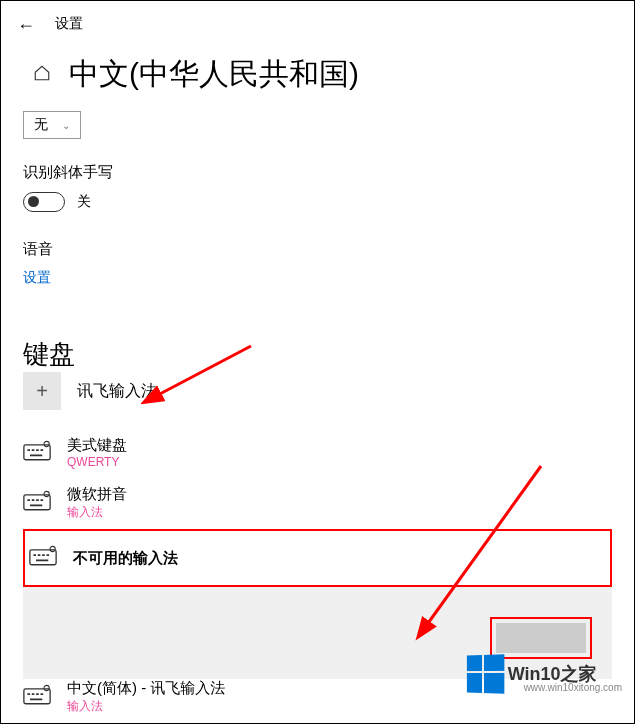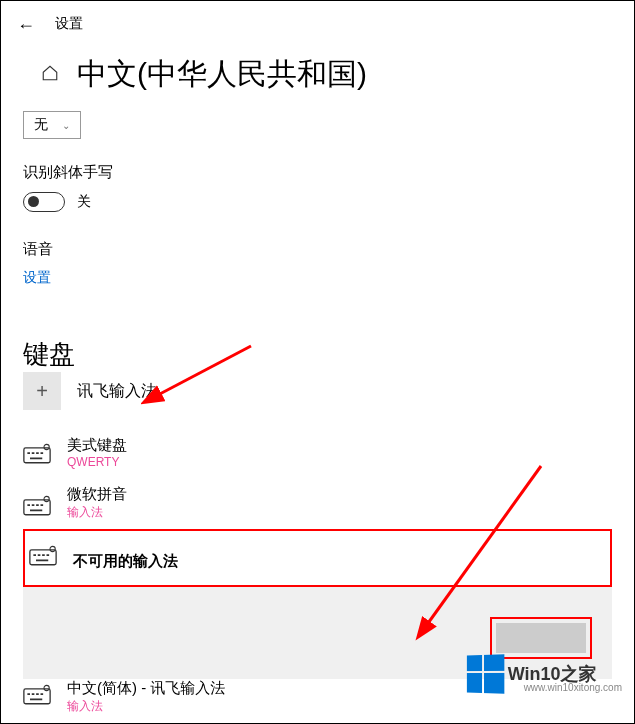--- a/index.html
+++ b/index.html
@@ -25,21 +25,21 @@
     .back-btn {
       font-size: 18px;
       cursor: pointer;
     }
     .header-title {
       font-size: 14px;
     }
     .title-row {
       display: flex;
       align-items: center;
-      padding: 8px 40px 16px;
+      padding: 8px 32px 16px;
       gap: 18px;
     }
     .home-icon svg {
       width: 18px;
       height: 18px;
     }
     .page-title {
       font-size: 30px;
       font-weight: 400;
     }
@@ -114,21 +114,21 @@
       height: 38px;
       background: #e6e6e6;
       display: flex;
       align-items: center;
       justify-content: center;
       font-size: 20px;
       color: #555;
     }
     .keyboard-item {
       display: flex;
-      align-items: flex-end;
+      align-items: center;
       gap: 16px;
       padding: 8px 0;
       cursor: pointer;
     }
     .keyboard-item.selected {
       border: 2px solid #f00;
       padding: 14px 4px;
       font-weight: bold;
     }
     .kbd-icon svg {

